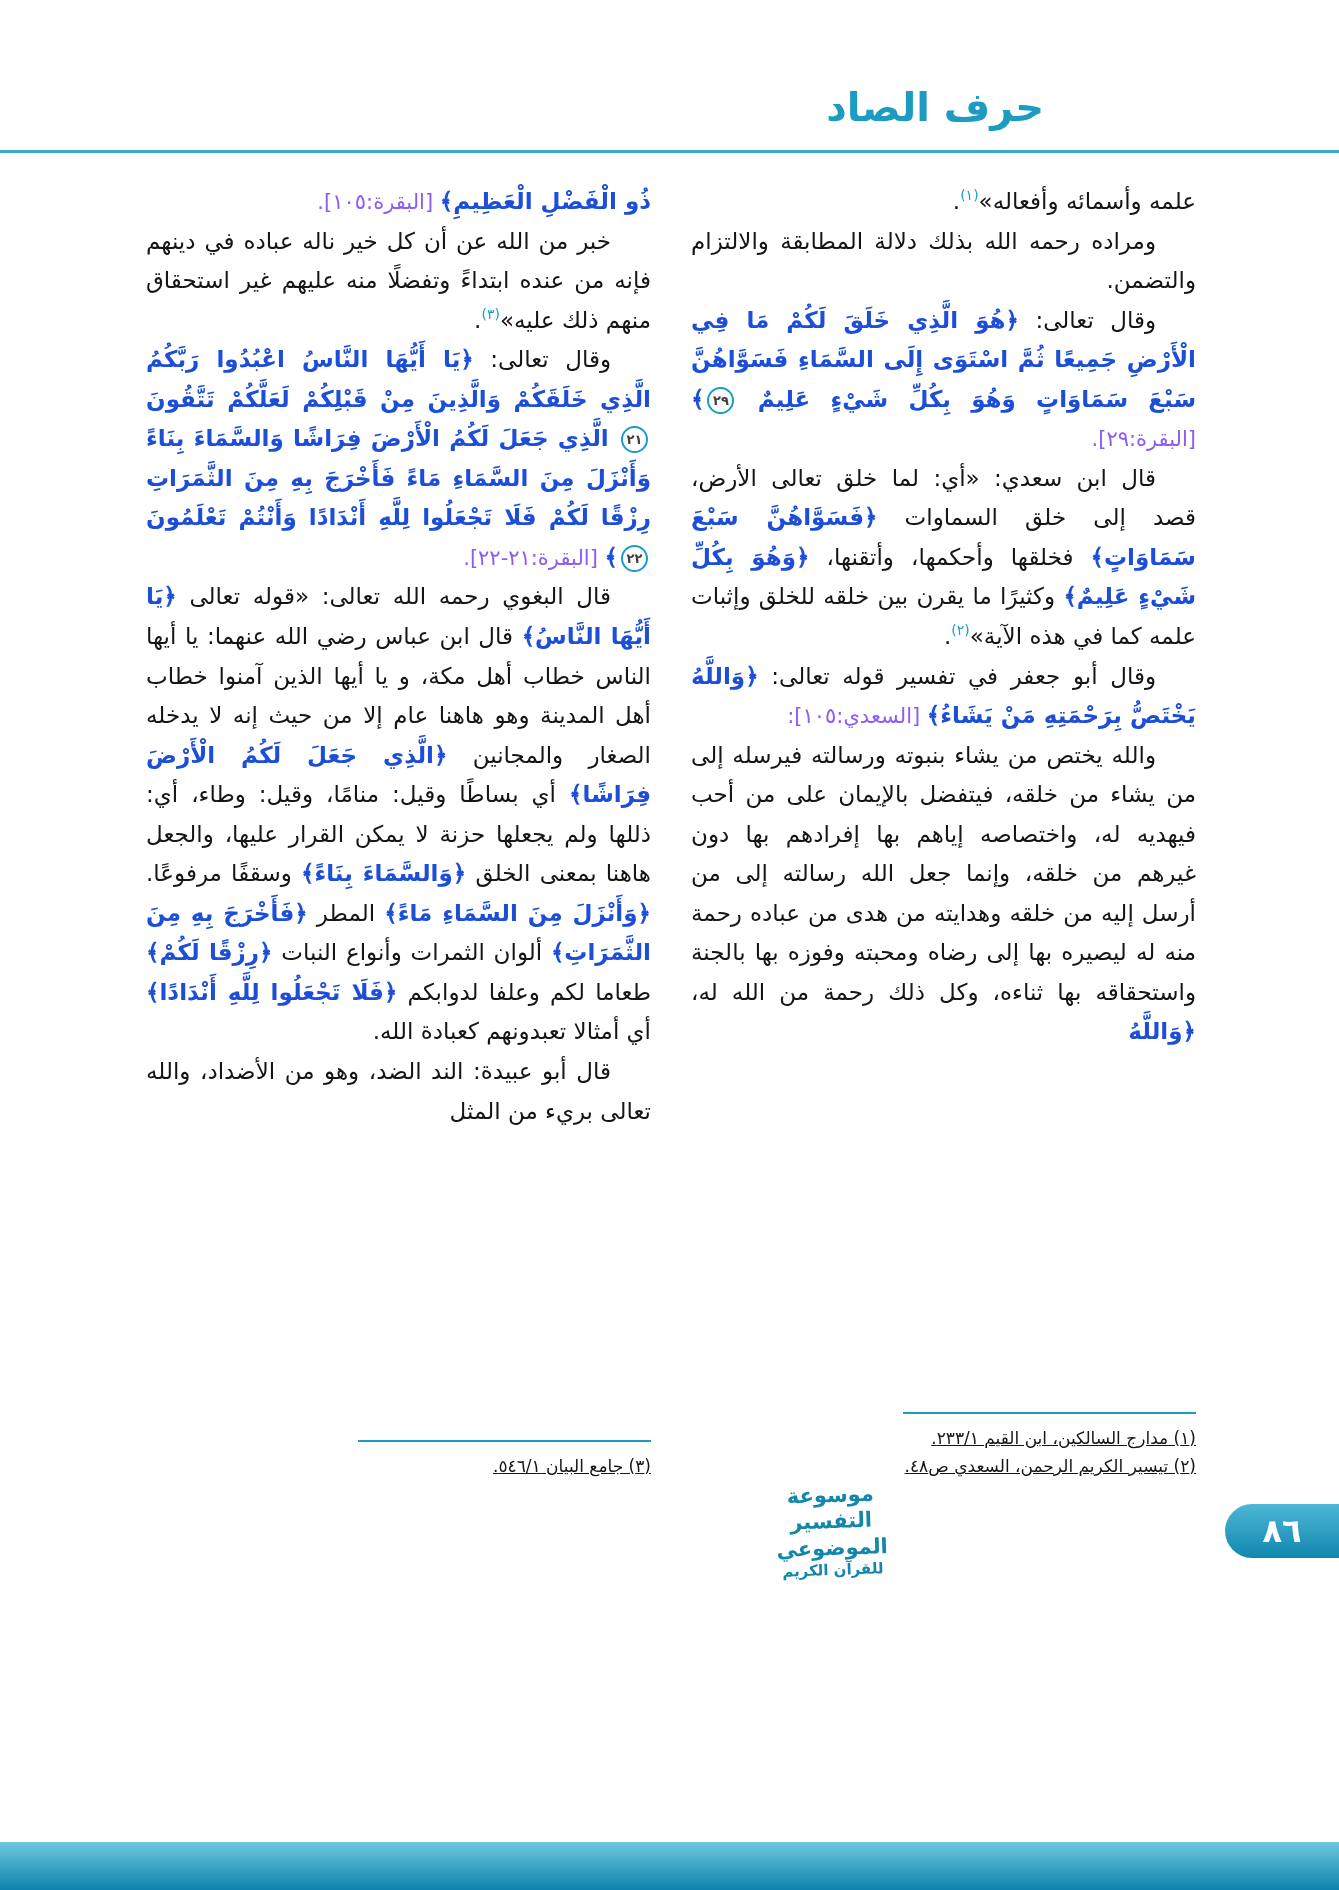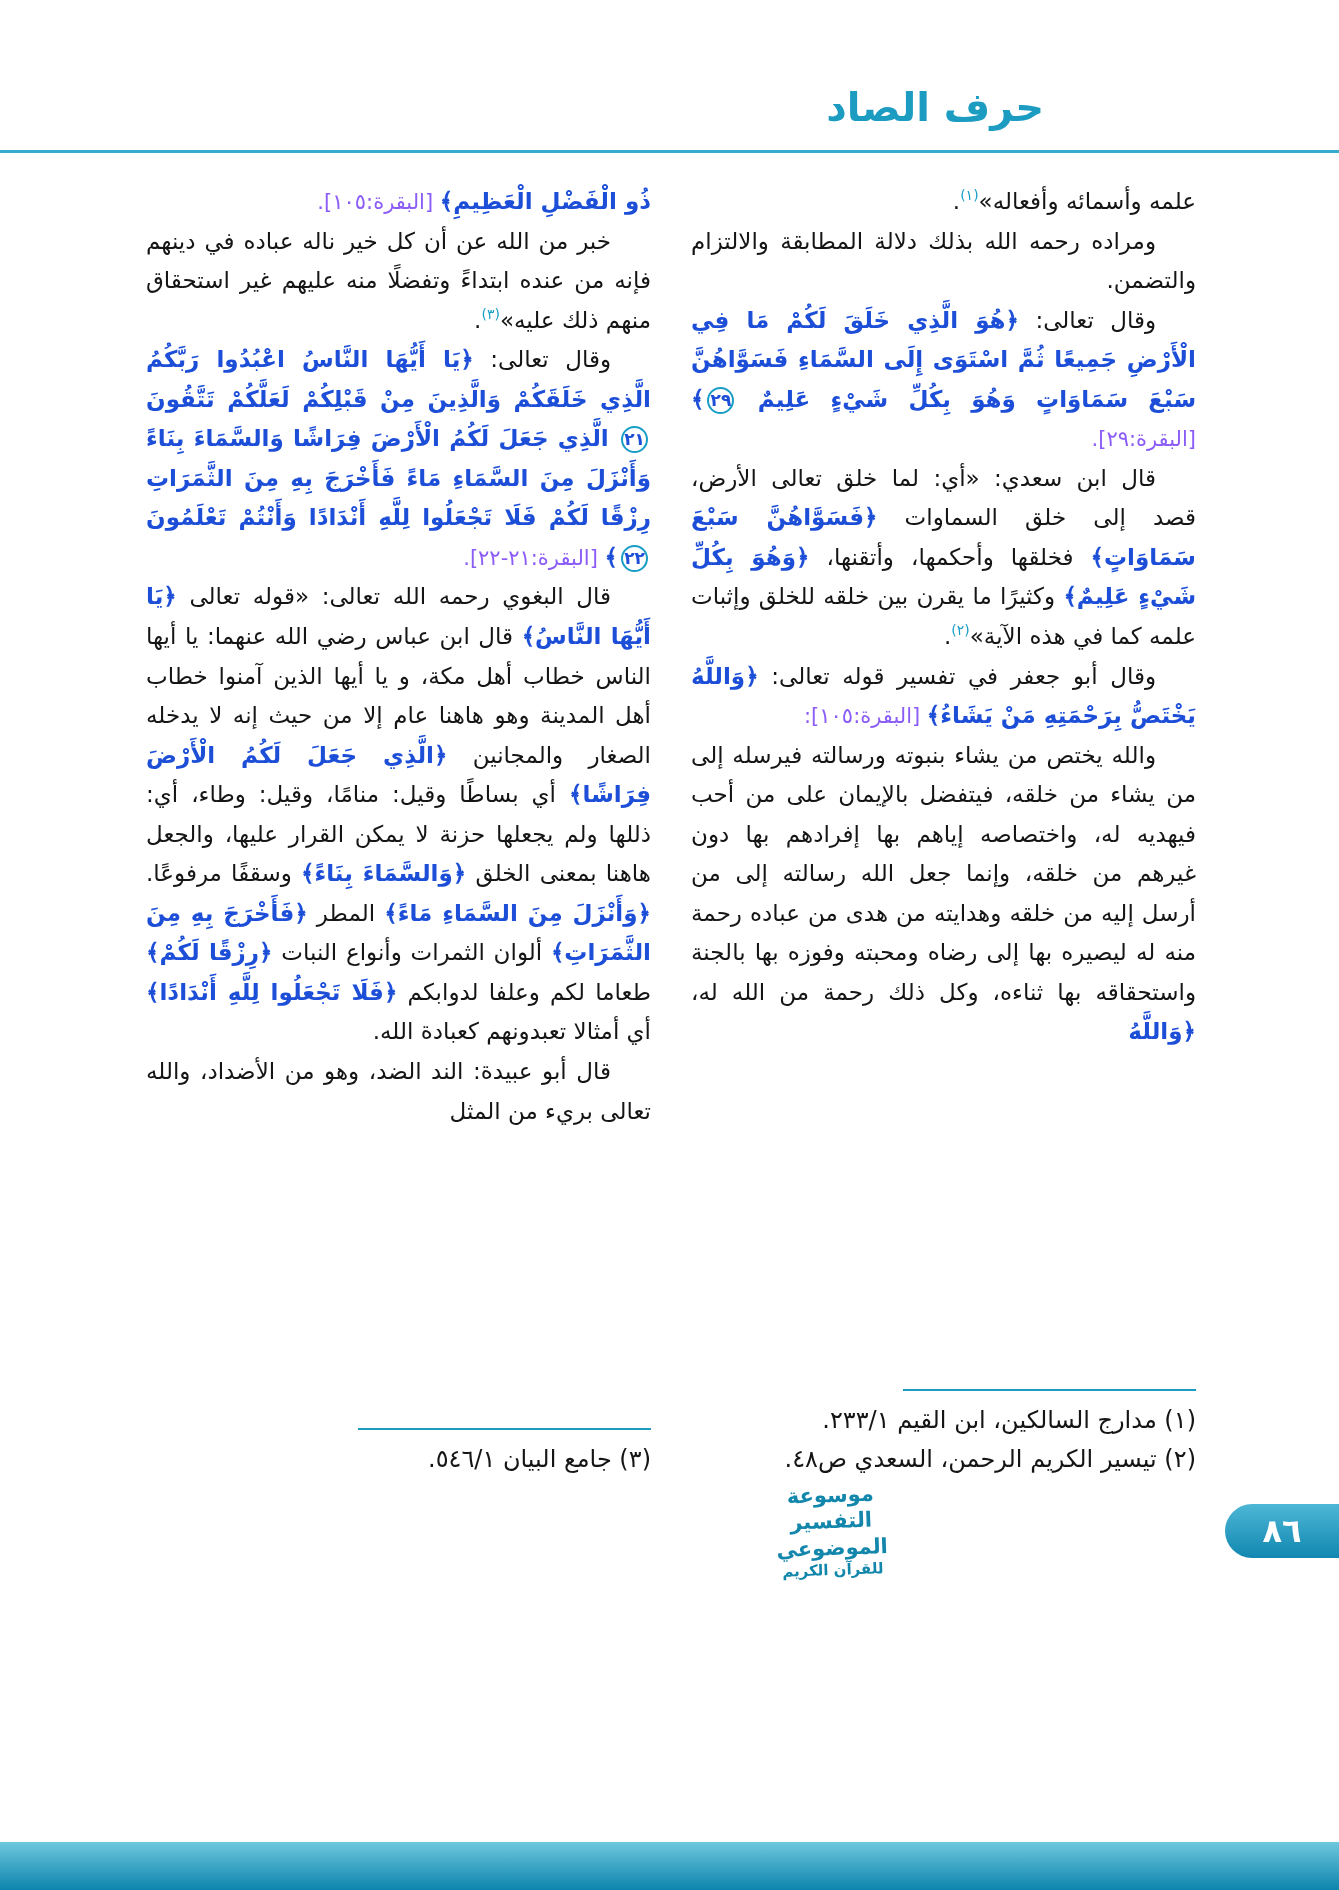--- a/index.html
+++ b/index.html
@@ -42,28 +42,29 @@
   .seg-quran{ color:#1d4ed8; font-weight:bold; }
   .seg-ref{ color:#8b5cf6; font-size:21px; }
   .seg-marker{
     color:#189dc6; font-size:14px;
     vertical-align:9px; line-height:0;
   }
   .ayah{
     display:inline-flex; align-items:center; justify-content:center;
     width:27px; height:27px;
     border:2px solid #189dc6; border-radius:50%;
-    color:#1d4ed8; font-size:17px; font-weight:bold;
+    color:#404040; font-size:13px; font-weight:bold;
     line-height:1; vertical-align:middle;
     margin:0 3px; text-indent:0;
   }
   .footnotes{
     flex:0 0 auto;
-    font-size:24px; line-height:1.65;
+    font-size:17px; line-height:1.65;
     padding-top:6px;
+    text-decoration:underline;
   }
   .fn-rule{
     width:58%; border-top:2px solid #1d9cc2;
     margin-bottom:10px;
   }
   .footnote{ margin:0; }
   .logo{
     position:absolute; top:1482px; right:420px;
     width:175px; text-align:center;
     color:#1286ab; font-weight:bold;
@@ -94,21 +95,21 @@
 <div class="header-rule"></div>
 
 <div class="content">
 
   <div class="column">
     <div class="paragraphs">
         <p class="para no-indent"><span class="seg-normal">علمه وأسمائه وأفعاله»</span><span class="seg-marker">(١)</span><span class="seg-normal">.</span></p>
         <p class="para"><span class="seg-normal">ومراده رحمه الله بذلك دلالة المطابقة والالتزام والتضمن.</span></p>
         <p class="para"><span class="seg-normal">وقال تعالى: </span><span class="seg-quran">﴿هُوَ الَّذِي خَلَقَ لَكُمْ مَا فِي الْأَرْضِ جَمِيعًا ثُمَّ اسْتَوَى إِلَى السَّمَاءِ فَسَوَّاهُنَّ سَبْعَ سَمَاوَاتٍ وَهُوَ بِكُلِّ شَيْءٍ عَلِيمٌ </span><span class="ayah">٢٩</span><span class="seg-quran">﴾</span><span class="seg-ref"> [البقرة:٢٩].</span></p>
         <p class="para"><span class="seg-normal">قال ابن سعدي: «أي: لما خلق تعالى الأرض، قصد إلى خلق السماوات </span><span class="seg-quran">﴿فَسَوَّاهُنَّ سَبْعَ سَمَاوَاتٍ﴾</span><span class="seg-normal"> فخلقها وأحكمها، وأتقنها، </span><span class="seg-quran">﴿وَهُوَ بِكُلِّ شَيْءٍ عَلِيمٌ﴾</span><span class="seg-normal"> وكثيرًا ما يقرن بين خلقه للخلق وإثبات علمه كما في هذه الآية»</span><span class="seg-marker">(٢)</span><span class="seg-normal">.</span></p>
-        <p class="para"><span class="seg-normal">وقال أبو جعفر في تفسير قوله تعالى: </span><span class="seg-quran">﴿وَاللَّهُ يَخْتَصُّ بِرَحْمَتِهِ مَنْ يَشَاءُ﴾</span><span class="seg-ref"> [البقرة:١٠٥]:</span></p>
+        <p class="para"><span class="seg-normal">وقال أبو جعفر في تفسير قوله تعالى: </span><span class="seg-quran">﴿وَاللَّهُ يَخْتَصُّ بِرَحْمَتِهِ مَنْ يَشَاءُ﴾</span><span class="seg-ref"> [السعدي:١٠٥]:</span></p>
         <p class="para"><span class="seg-normal">والله يختص من يشاء بنبوته ورسالته فيرسله إلى من يشاء من خلقه، فيتفضل بالإيمان على من أحب فيهديه له، واختصاصه إياهم بها إفرادهم بها دون غيرهم من خلقه، وإنما جعل الله رسالته إلى من أرسل إليه من خلقه وهدايته من هدى من عباده رحمة منه له ليصيره بها إلى رضاه ومحبته وفوزه بها بالجنة واستحقاقه بها ثناءه، وكل ذلك رحمة من الله له، </span><span class="seg-quran">﴿وَاللَّهُ</span></p>
       </div>
     <div class="footnotes">
       <div class="fn-rule"></div>
       <div>
           <div class="footnote">(١) مدارج السالكين، ابن القيم ٢٣٣/١.</div>
           <div class="footnote">(٢) تيسير الكريم الرحمن، السعدي ص٤٨.</div>
         </div>
     </div>
   </div>

